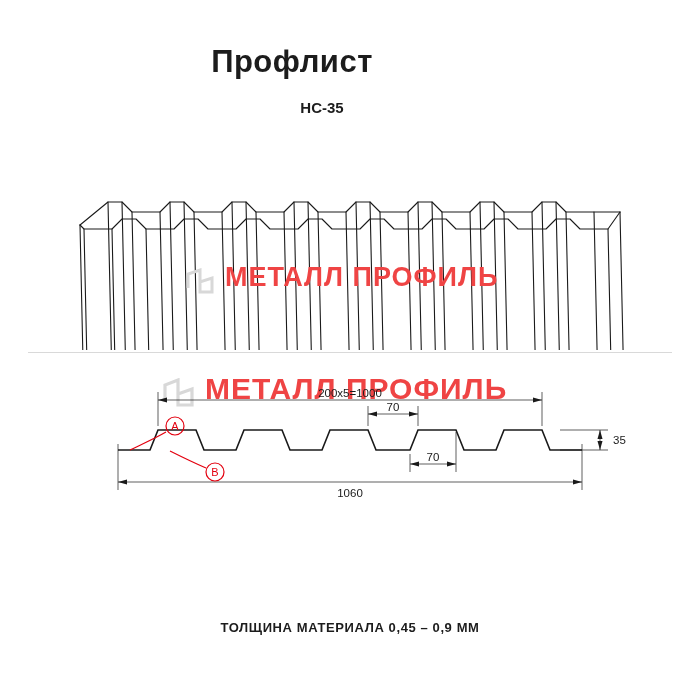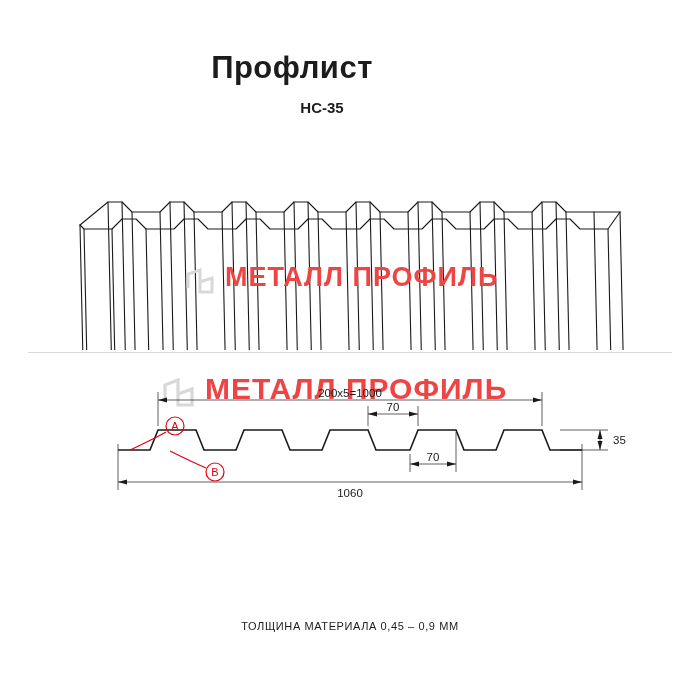--- a/index.html
+++ b/index.html
@@ -15,21 +15,21 @@
     overflow: hidden;
     position: relative;
   }
   .page {
     position: relative;
     width: 700px;
     height: 700px;
   }
   .title {
     position: absolute;
-    top: 50px;
+    top: 44px;
     left: 0;
     width: 584px;
     text-align: center;
     font-size: 31px;
     font-weight: bold;
     letter-spacing: 0.5px;
     color: #1c1c1c;
   }
   .subtitle {
     position: absolute;
@@ -63,22 +63,22 @@
     width: 648px;
     height: 170px;
     text-align: center;
   }
   .footer {
     position: absolute;
     top: 620px;
     left: 0;
     width: 700px;
     text-align: center;
-    font-size: 11px;
-    font-weight: normal;
+    font-size: 13px;
+    font-weight: bold;
     letter-spacing: 0.6px;
     color: #1c1c1c;
   }
   .wm {
     position: absolute;
     pointer-events: none;
     user-select: none;
     font-weight: bold;
     color: #ef4444;
     letter-spacing: 1px;

